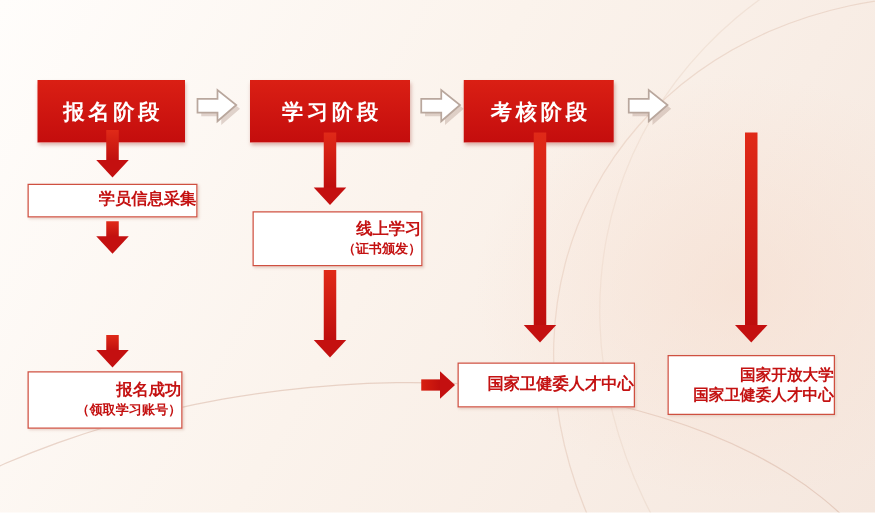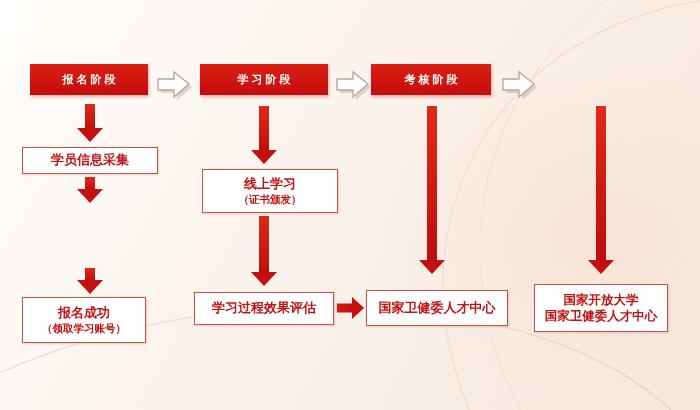--- a/index.html
+++ b/index.html
@@ -26,45 +26,45 @@
   .glow {
     position:absolute; left:380px; top:60px; width:420px; height:340px;
     background: radial-gradient(closest-side, rgba(246,220,205,0.55), rgba(246,220,205,0));
     pointer-events:none;
   }
 
   
   .stage {
     position: absolute;
     top: 64px;
-    height: 31px;
+    height: 50px;
     background: linear-gradient(180deg, #da1f14 0%, #c40d0d 100%);
     color: #ffffff;
-    font-size: 11px;
+    font-size: 17px;
     font-weight: bold;
     letter-spacing: 3px;
     display: flex;
     align-items: center;
     justify-content: center;
     padding-left: 3px; 
     box-shadow: 1px 2px 3px rgba(150,40,30,0.35);
     box-sizing: border-box;
   }
 
   
   .step {
     position: absolute;
     background: #ffffff;
     border: 1px solid #cf5040;
     box-shadow: 1px 1px 2px rgba(180,120,100,0.30);
     color: #c41212;
     font-weight: bold;
     display: flex;
     flex-direction: column;
-    align-items: center;
+    align-items: flex-end;
     justify-content: center;
     text-align: center;
     box-sizing: border-box;
     line-height: 1.25;
   }
   .step .t  { font-size: 13px; }
   .step .st { font-size: 10.5px; font-weight: bold; }
 
   
   .v-arrow { position: absolute; width: 26px; }
@@ -159,23 +159,20 @@
   <div class="step" style="left:202px; top:169px; width:136px; height:44px;">
     <span class="t">线上学习</span>
     <span class="st">（证书颁发）</span>
   </div>
 
   <div class="v-arrow" style="left:251px; top:216px; height:70px;">
     <div class="shaft"></div>
       <div class="head"></div>
   </div>
 
-  <div class="step" style="left:194px; top:292px; width:140px; height:33px;">
-    <span class="t">学习过程效果评估</span>
-  </div>
 
   <div class="h-arrow" style="left:337px; top:296px; width:27px;">
     <div class="shaft"></div>
       <div class="head"></div>
   </div>
 
   <div class="v-arrow" style="left:419px; top:106px; height:168px;">
     <div class="shaft"></div>
       <div class="head"></div>
   </div>

